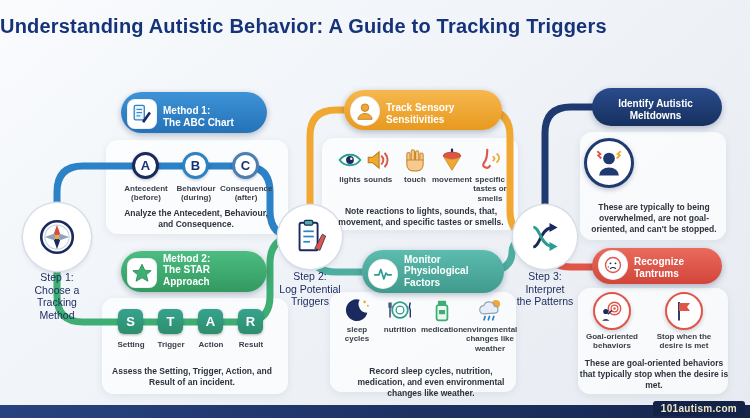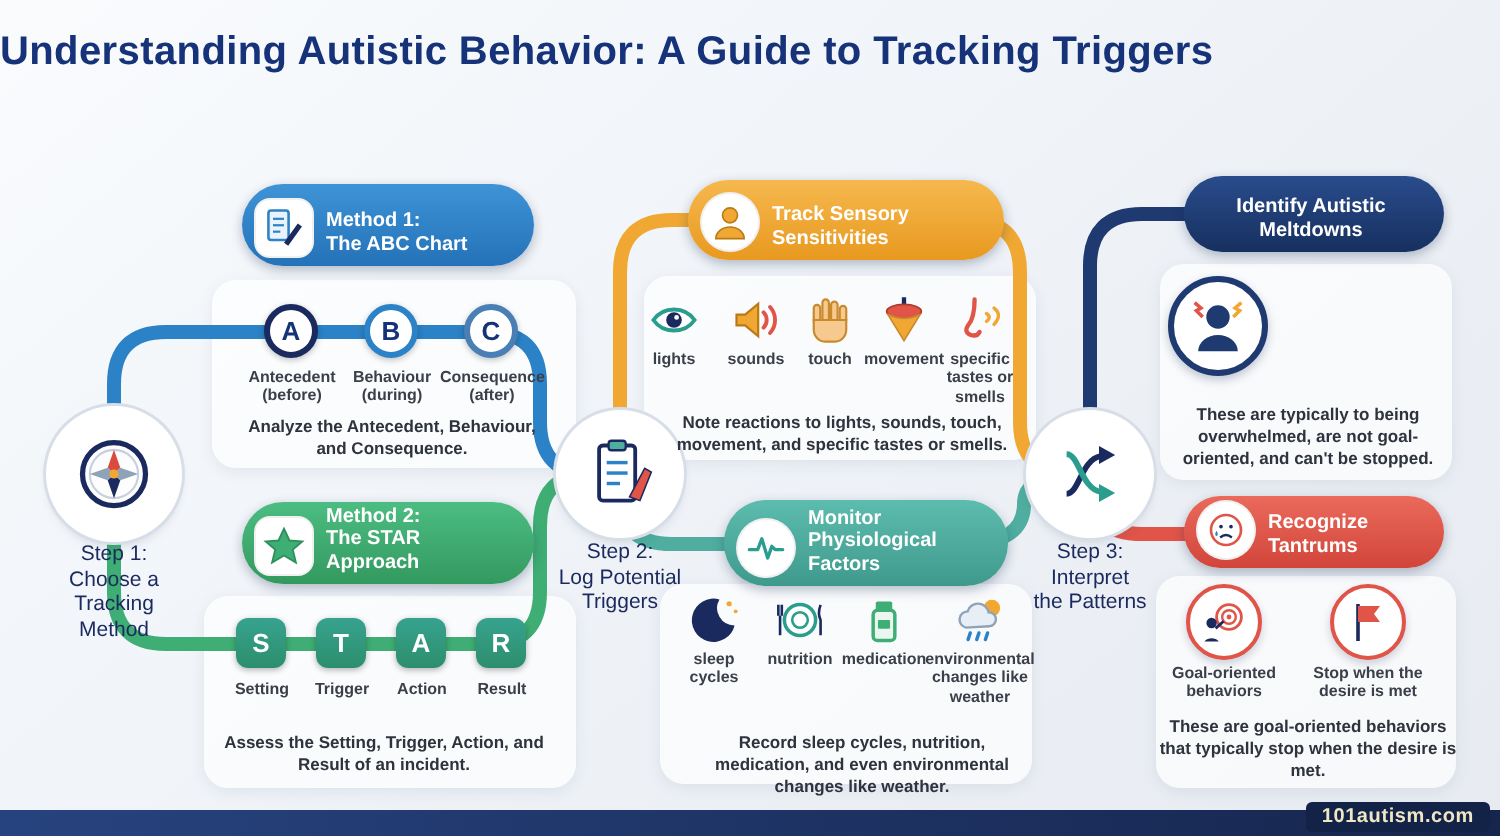--- a/index.html
+++ b/index.html
@@ -131,21 +131,21 @@
     <div class="bicon round">
       <svg viewBox="0 0 24 24" width="20" height="20">
         <circle cx="12" cy="8" r="4.5" fill="#f0a832" stroke="#b97a14" stroke-width="1"></circle>
         <path d="M3.5 22 A8.5 7 0 0 1 20.5 22 Z" fill="#f0a832" stroke="#b97a14" stroke-width="1"></path>
       </svg>
     </div>
     <div class="btxt">Track Sensory
 Sensitivities</div>
   </div>
 
-  <div class="icon-cell" style="left:317px;top:147px;width:40px">
+  <div class="icon-cell" style="left:330px;top:147px;width:40px">
     <svg viewBox="0 0 24 24" width="26" height="26">
       <path d="M2.5 12 C7 5.5 17 5.5 21.5 12 C17 18.5 7 18.5 2.5 12 Z" fill="#fff" stroke="#2a9d8f" stroke-width="1.8"></path>
       <circle cx="12" cy="12" r="3.6" fill="#1b2a5e"></circle>
       <circle cx="13.2" cy="10.8" r="1.1" fill="#fff"></circle>
     </svg>
     <div class="mini">lights</div>
   </div>
   <div class="icon-cell" style="left:358px;top:147px;width:40px">
     <svg viewBox="0 0 24 24" width="26" height="26">
       <path d="M3 9.5 L7 9.5 L13 4.5 L13 19.5 L7 14.5 L3 14.5 Z" fill="#f0a832" stroke="#b97a14" stroke-width="1"></path>
@@ -174,21 +174,21 @@
     <div class="mini">touch</div>
   </div>
   <div class="icon-cell" style="left:467px;top:147px;width:46px">
     <svg viewBox="0 0 24 24" width="26" height="26">
       <path d="M9.5 2.5 Q9.5 11 6.5 14.5 Q4.5 17.5 7.5 18.8 Q10.5 20 11.8 17.5" fill="none" stroke="#e05548" stroke-width="2" stroke-linecap="round"></path>
       <path d="M15 9 Q17.5 10.8 15 12.6" fill="none" stroke="#f0a832" stroke-width="1.6" stroke-linecap="round"></path>
       <path d="M18.5 6.5 Q22.5 9.5 18.5 14" fill="none" stroke="#f0a832" stroke-width="1.6" stroke-linecap="round"></path>
     </svg>
     <div class="mini">specific tastes or smells</div>
   </div>
-  <div class="desc" style="left:338px;top:206px;width:166px">Note reactions to lights, sounds, touch, movement, and specific tastes or smells.</div>
+  <div class="desc" style="left:338px;top:206px;width:166px">Note reactions to lights, sounds, that, movement, and specific tastes or smells.</div>
 
   <div class="badge" style="left:362px;top:250px;width:142px;height:43px;background:linear-gradient(180deg,#5cbcae,#3f9a8c)">
     <div class="bicon round">
       <svg viewBox="0 0 24 24" width="20" height="20">
         <polyline points="2,13 7,13 9.5,6.5 13,18 15.5,11 17.5,13 22,13" fill="none" stroke="#2a9d8f" stroke-width="2" stroke-linejoin="round" stroke-linecap="round"></polyline>
       </svg>
     </div>
     <div class="btxt">Monitor
 Physiological
 Factors</div>

